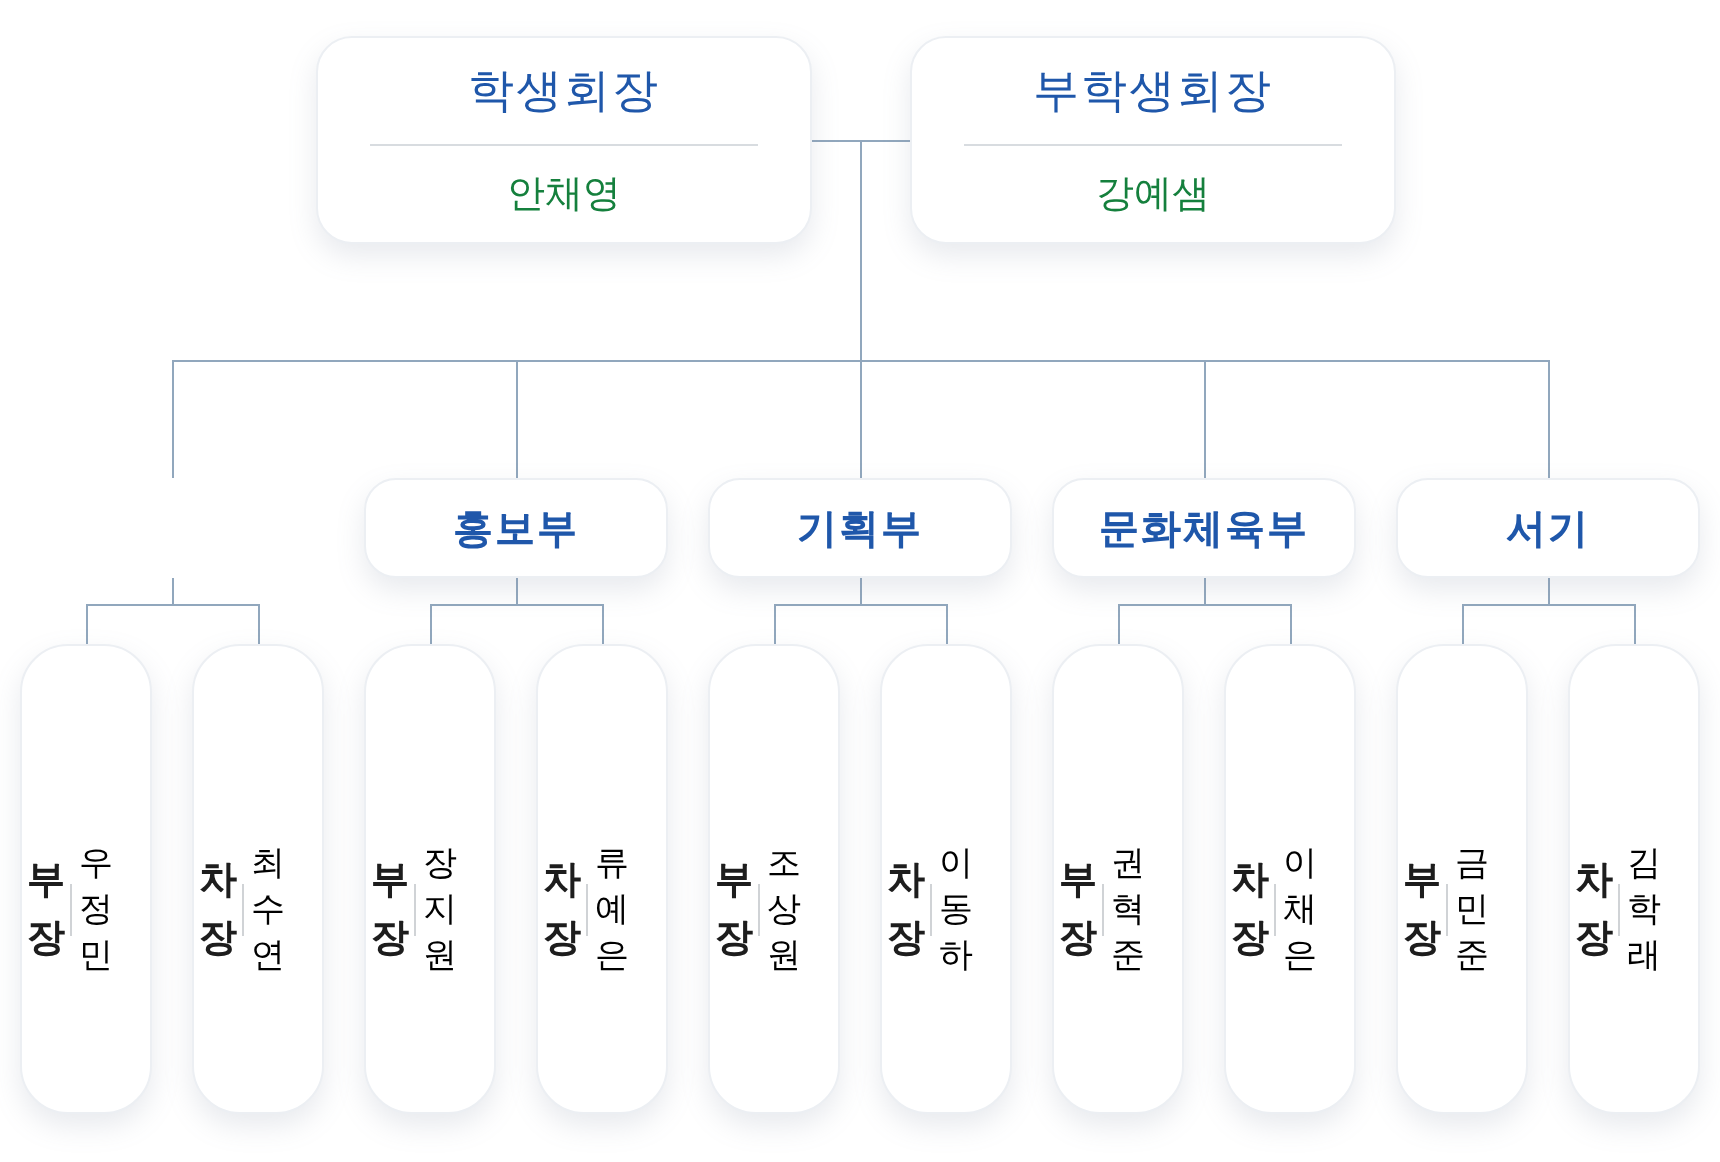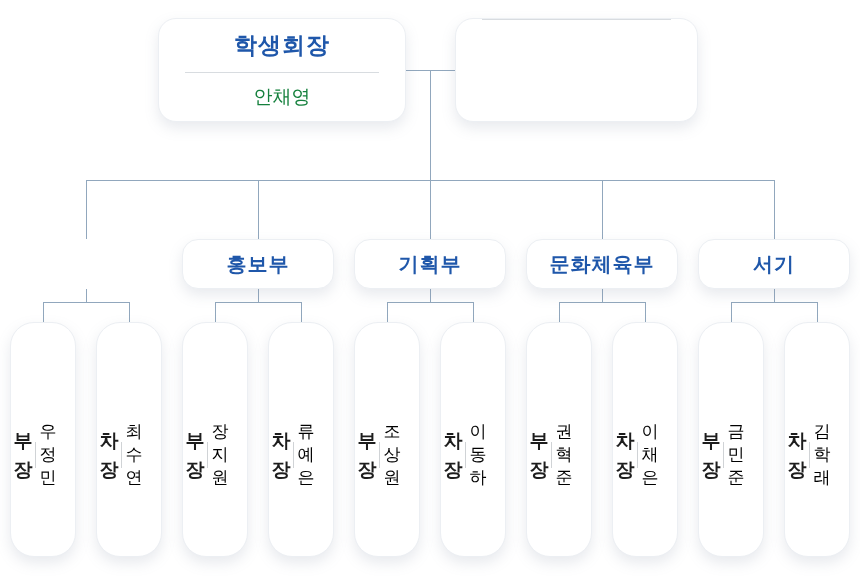--- a/index.html
+++ b/index.html
@@ -28,21 +28,21 @@
 
   
   .exec-card {
     top: 18px; height: 104px;
     border-radius: 18px;
     display: flex; flex-direction: column;
   }
   .exec-title {
     height: 53px;
     display: flex; align-items: center; justify-content: center;
-    font-size: 23px; font-weight: 700; color: #1f57aa;
+    font-size: 23px; font-weight: 400; color: #1f57aa;
     letter-spacing: 1px;
   }
   .exec-divider { height: 1px; background: #d8dce0; margin: 0 26px; }
   .exec-name {
     flex: 1;
     display: flex; align-items: center; justify-content: center;
     font-size: 19px; color: #15803d;
   }
 
   
@@ -106,21 +106,23 @@
   <div class="line h" style="left:731px; top:302px; width:87px;"></div>
   <div class="line v" style="left:731px; top:302px; height:20px;"></div>
   <div class="line v" style="left:817px; top:302px; height:20px;"></div>
 
   <div class="card exec-card" style="left:158px; width:248px;">
     <div class="exec-title">학생회장</div>
     <div class="exec-divider"></div>
     <div class="exec-name">안채영</div>
   </div>
   <div class="card exec-card" style="left:455px; width:243px;">
+    <div class="exec-title">부학생회장</div>
     <div class="exec-divider"></div>
+    <div class="exec-name">강예샘</div>
   </div>
 
   <div class="card dept-card" style="left:354px;">
     <span>기획부</span>
   </div>
   <div class="card dept-card" style="left:182px;">
     <span>홍보부</span>
   </div>
   <div class="card dept-card" style="left:526px;text-align:right;">
     <span>문화체육부</span>

